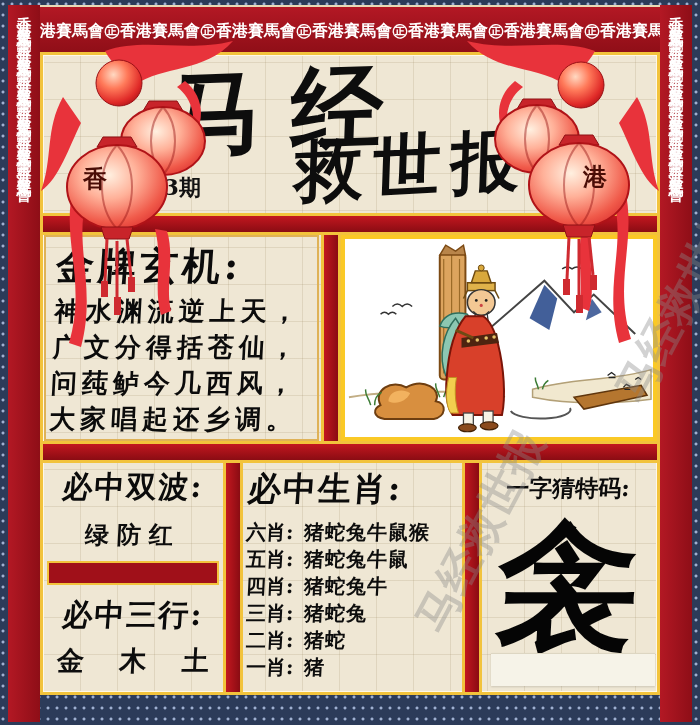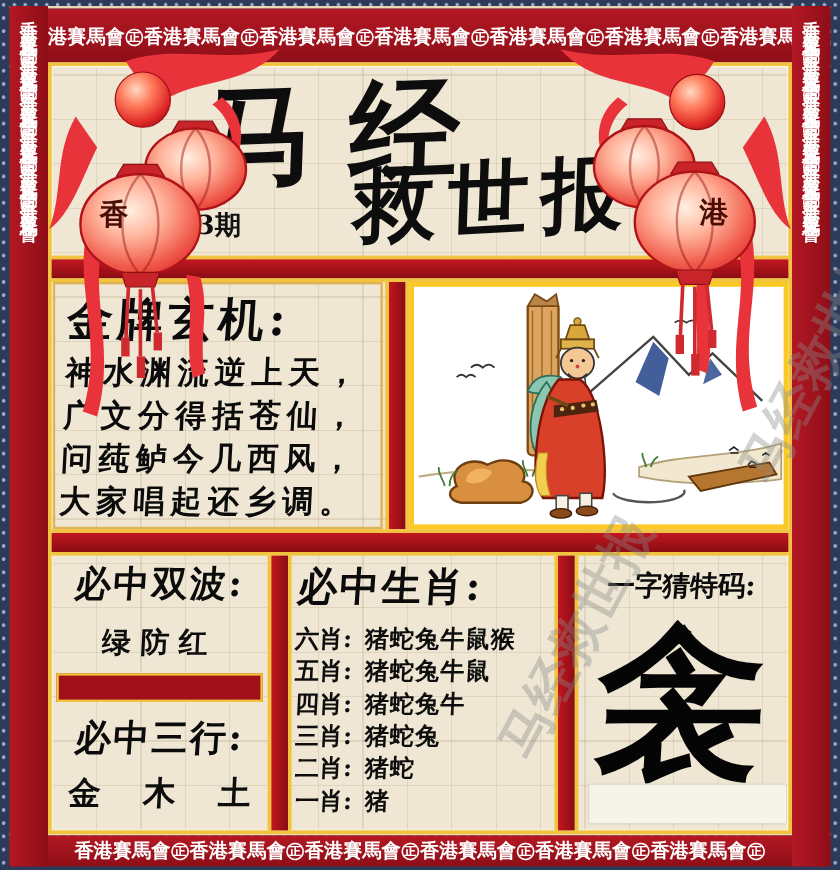--- a/index.html
+++ b/index.html
@@ -93,21 +93,20 @@
       white-space:nowrap;z-index:7;pointer-events:none;}
   #wm1{left:360px;top:560px;transform:rotate(-62deg);transform-origin:left top;}
   #wm2{left:560px;top:330px;transform:rotate(-62deg);transform-origin:left top;}
 </style>
 </head>
 <body>
 
 <div id="stage">
 
   <div class="band h top">㊣香港賽馬會㊣香港賽馬會㊣香港賽馬會㊣香港賽馬會㊣香港賽馬會㊣香港賽馬會㊣香港賽馬會㊣</div>
-  <div class="band h bottom">香港賽馬會㊣香港賽馬會㊣香港賽馬會㊣香港賽馬會㊣香港賽馬會㊣香港賽馬會㊣</div>
   <div class="band v left">
     <span class="vtext">香港賽馬會㊣香港賽馬會㊣香港賽馬會㊣香港賽馬會㊣香港賽馬會㊣香港賽馬會</span>
   </div>
   <div class="band v right">
     <span class="vtext">香港賽馬會㊣香港賽馬會㊣香港賽馬會㊣香港賽馬會㊣香港賽馬會㊣香港賽馬會</span>
   </div>
 
   <div id="paper">
 
     <div class="abs" id="title1">马经</div>

